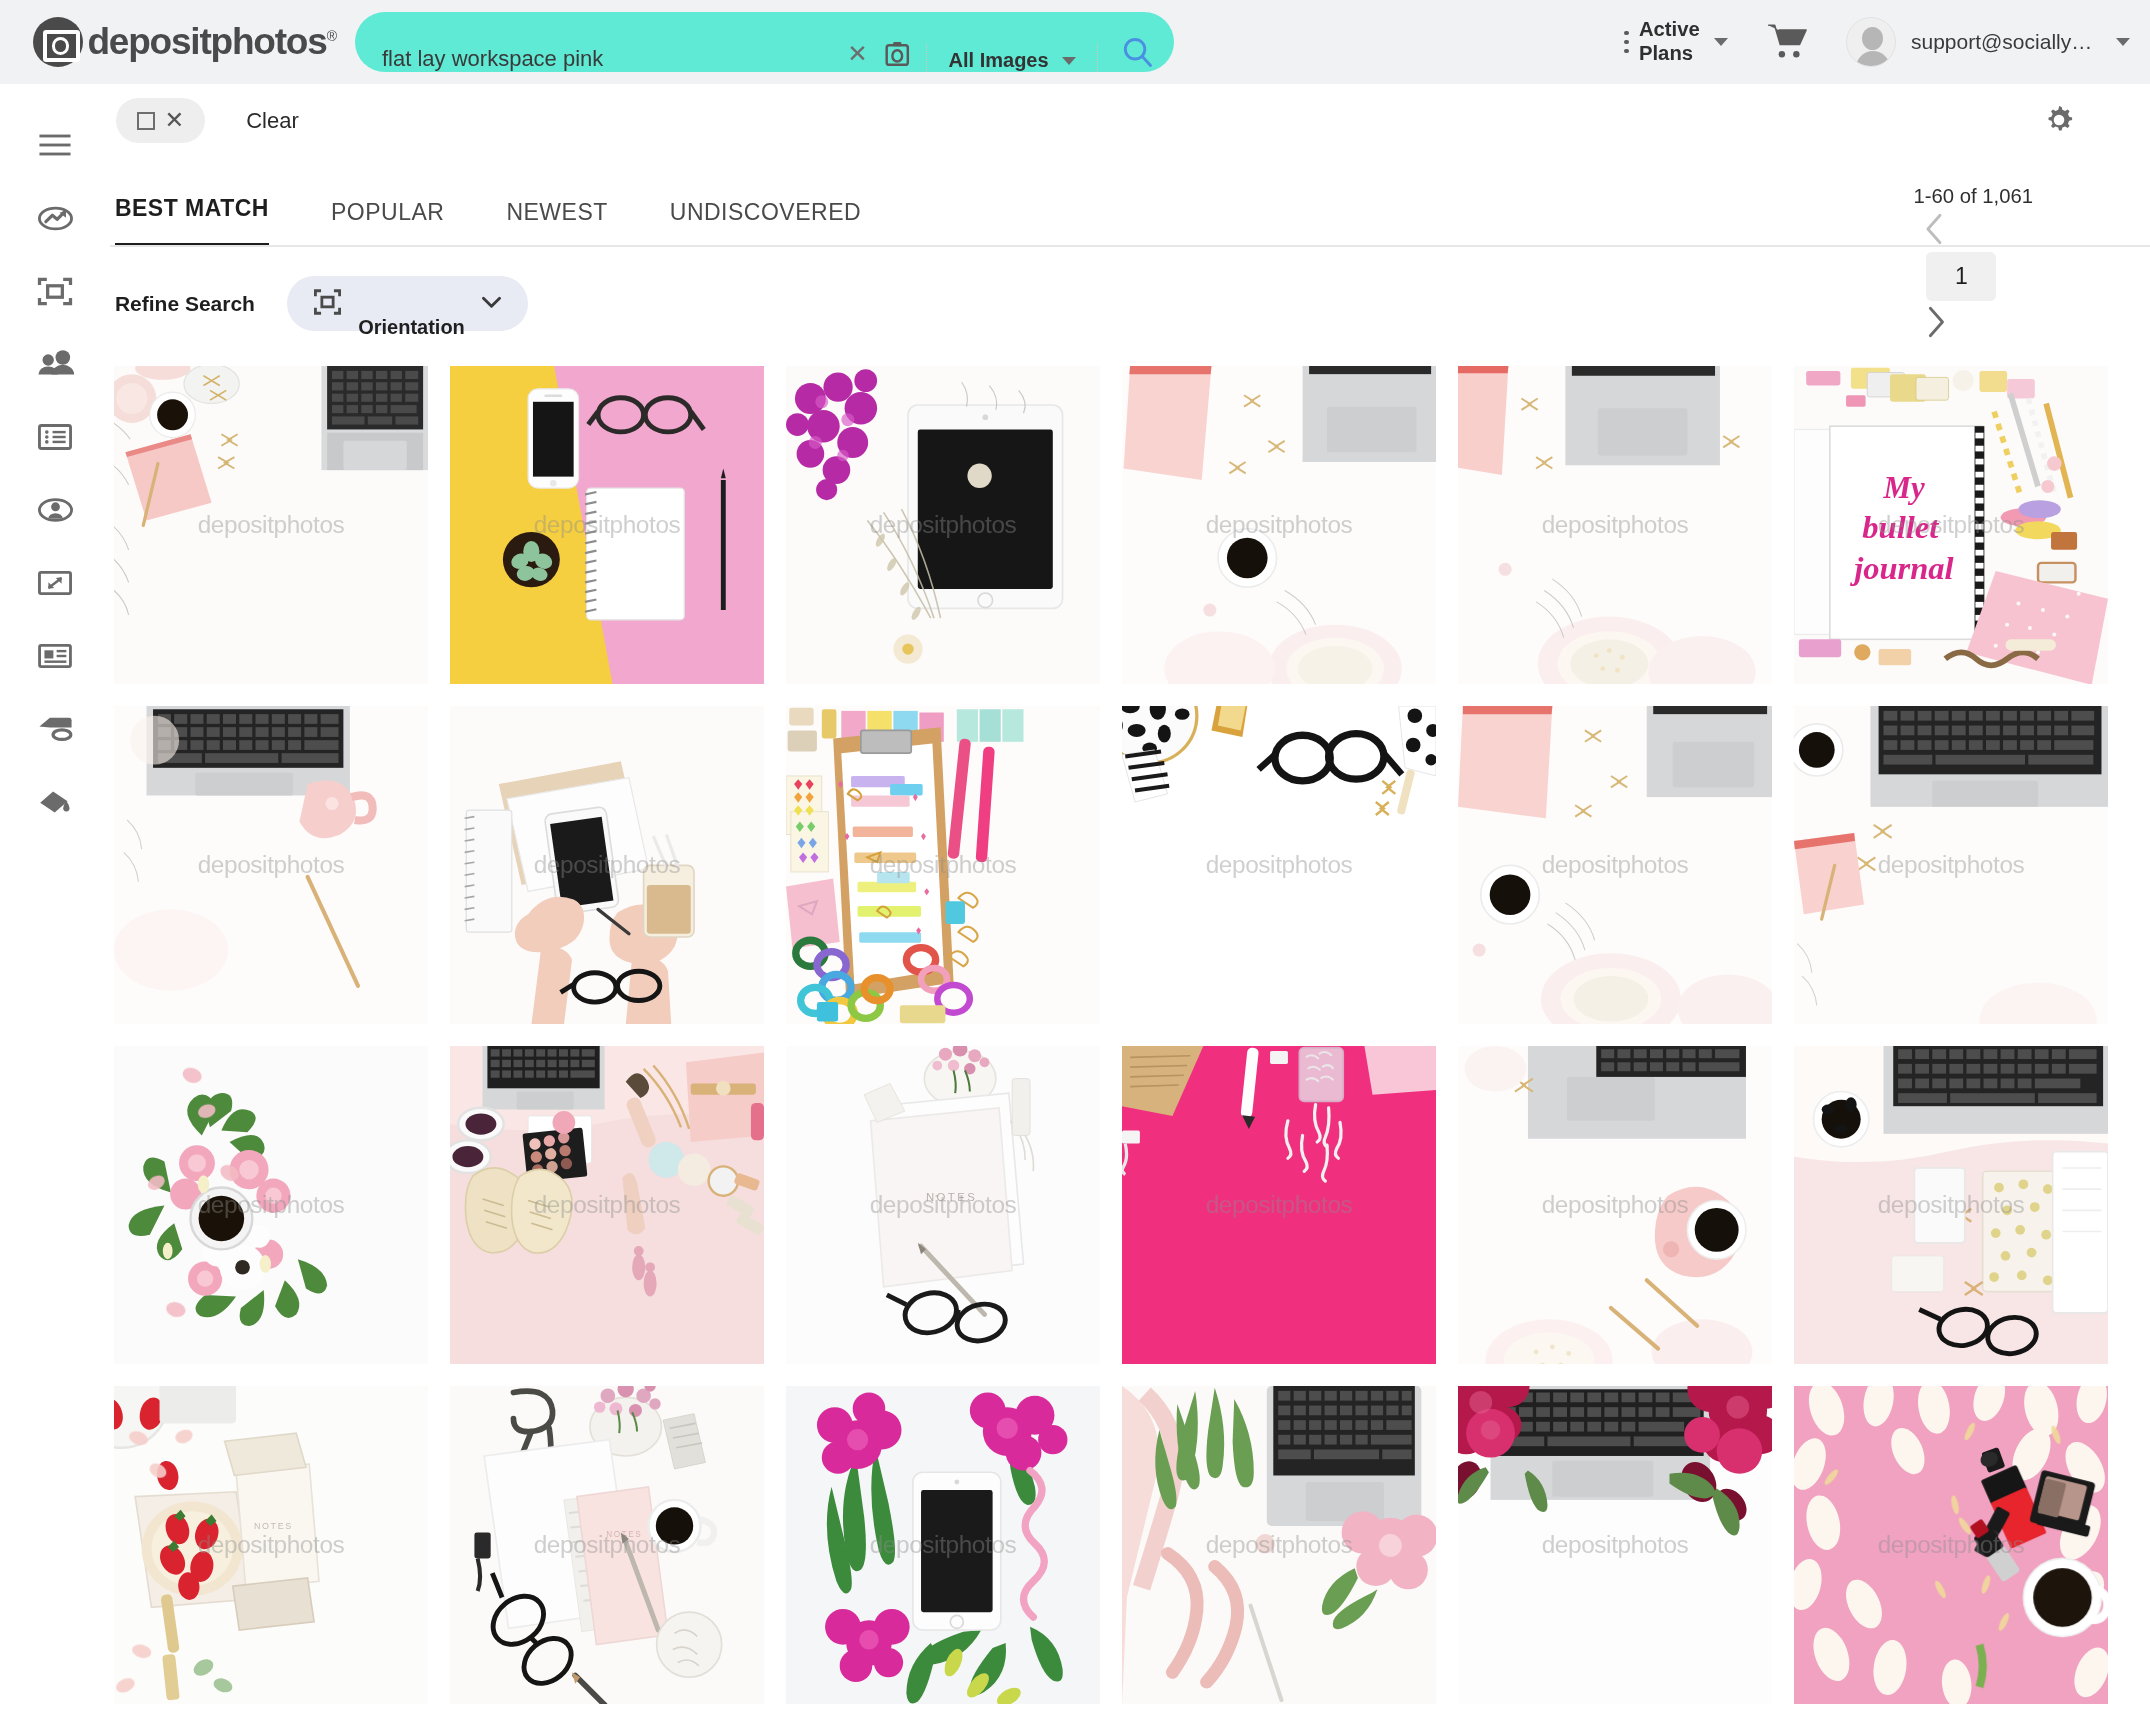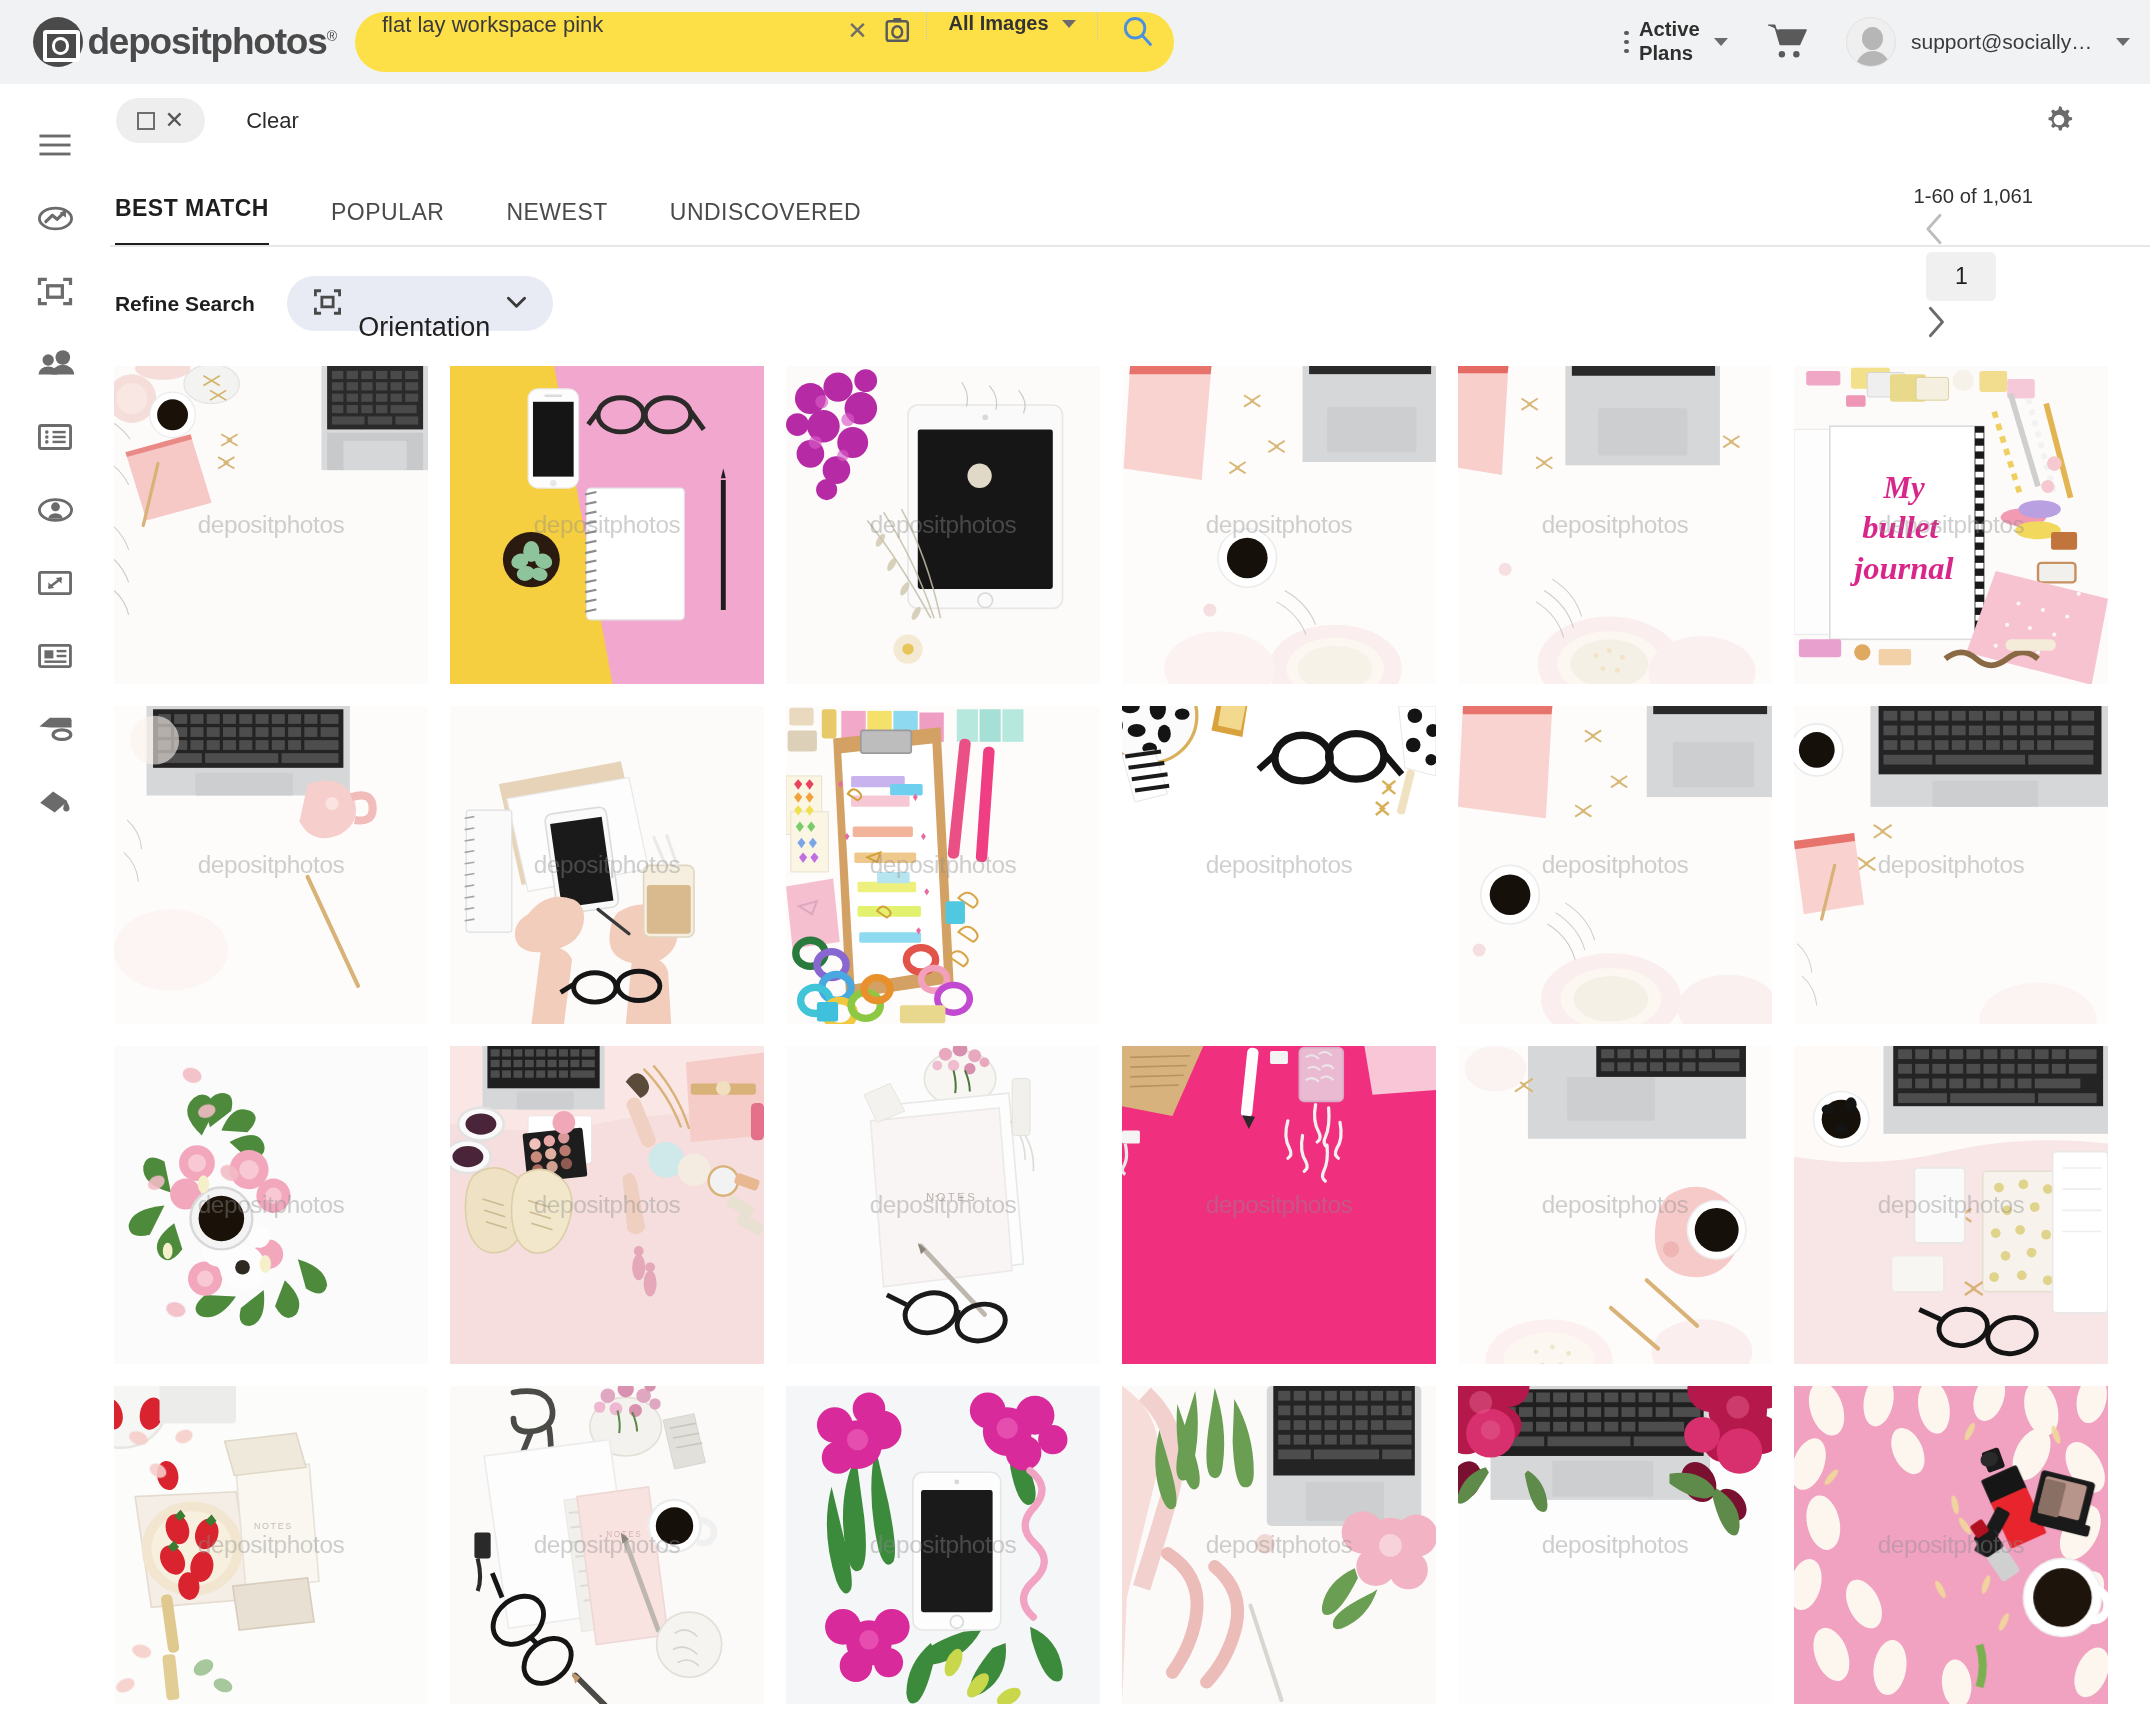--- a/index.html
+++ b/index.html
@@ -33,22 +33,22 @@
   }
   .logo-text {
     font-size: 37px; font-weight: 700; color: #4a4a4a;
     letter-spacing: -1.2px; margin-left: 4.9px; position: relative;
   }
   .logo-reg { font-size: 14px; vertical-align: super; font-weight: 400; }
 
   .searchbar {
     position: absolute; left: 355px; top: 12.2px;
     width: 819px; height: 60px;
-    background: #fde047; border-radius: 30px;
-    display: flex; align-items: flex-start;
+    background: #5eead4; border-radius: 30px;
+    display: flex; align-items: flex-end;
   }
   .search-input {
     flex: 1; border: none; outline: none; background: transparent;
     font-family: "Liberation Sans", sans-serif;
     font-size: 22px; color: #3a3a3a; padding-left: 27px;
   }
   .clear-x {
     width: 37px; height: 37px; display: flex; align-items: center; justify-content: center;
     color: #6d6d6d; font-size: 24.4px; font-weight: 300; cursor: pointer;
   }
@@ -158,21 +158,21 @@
   .refine {
     position: absolute; left: 110px; top: 258px; width: 2040px; height: 91px;
     display: flex; align-items: center; padding-left: 4.9px;
   }
   .refine-label { font-size: 21px; font-weight: 700; color: #1e1e1e; }
   .orient-chip {
     display: flex; align-items: center; gap: 16.2px;
     background: #e8eaf4; border-radius: 28px; height: 55px; padding: 0 26px;
     margin-left: 32px; cursor: pointer;
   }
-  .orient-txt { font-size: 27px; font-weight: 400; color: #1f1f1f; margin-top: 48px; }
+  .orient-txt { font-size: 20px; font-weight: 700; color: #1f1f1f; margin-top: 48px; }
 
   
   .grid {
     position: absolute; left: 114px; top: 366px;
     width: 2037px; height: 1354px; overflow: hidden;
   }
   .row { display: flex; gap: 22px; margin-bottom: 22px; height: 318px; }
   .cell {
     width: 314px; height: 318px; flex: none; position: relative; overflow: hidden;
     background: #fbfbfb; cursor: pointer;

